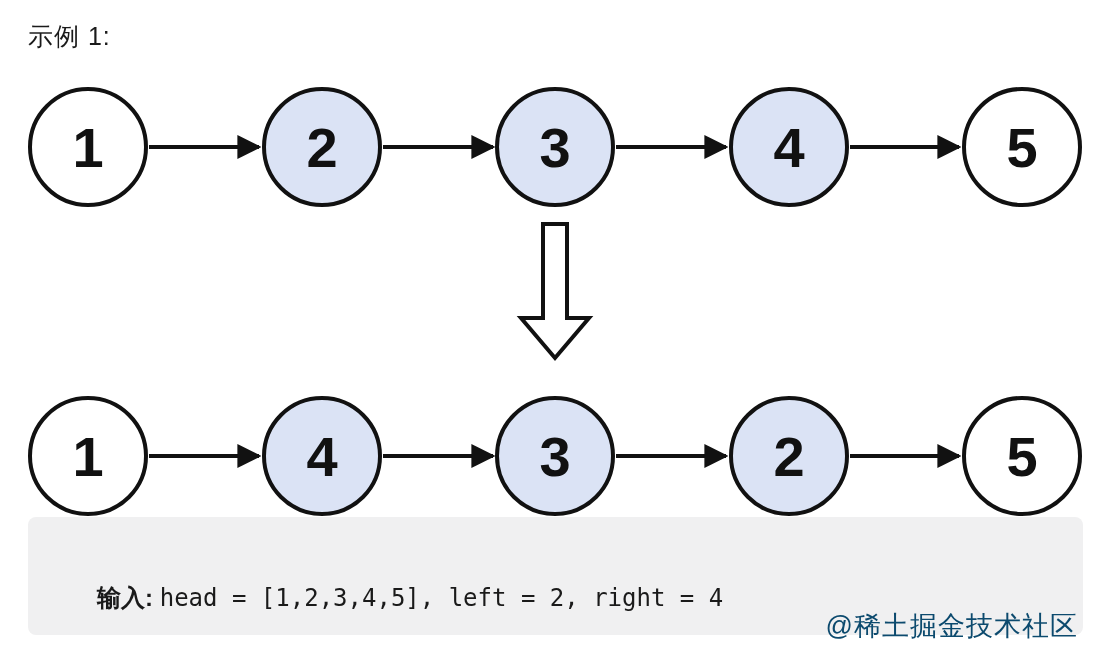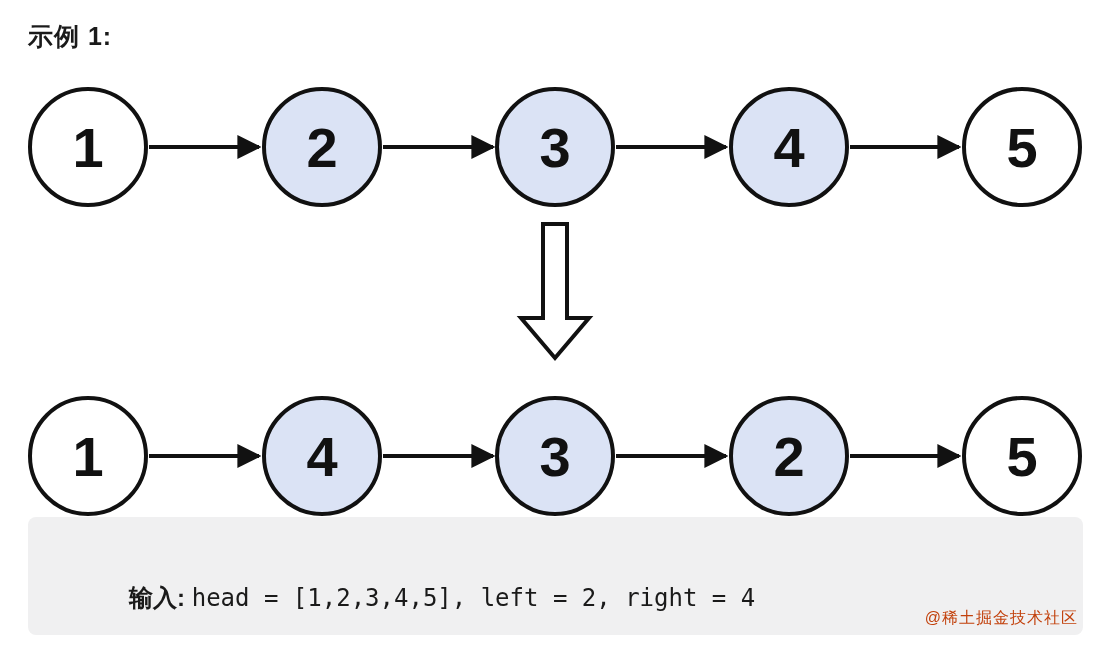--- a/index.html
+++ b/index.html
@@ -10,21 +10,21 @@
     background: #ffffff;
     overflow: hidden;
     font-family: "Liberation Sans", sans-serif;
     color: #1a1a1a;
   }
   .title {
     position: absolute;
     left: 28px;
     top: 20px;
     font-size: 25px;
-    font-weight: 700;
+    font-weight: 400;
     letter-spacing: 1px;
     color: #1a1a1a;
     white-space: pre;
   }
   .diagram {
     position: absolute;
     left: 0;
     top: 0;
   }
   .node-value {
@@ -45,33 +45,32 @@
     font-size: 24px;
     color: #1a1a1a;
   }
   .io-line {
     line-height: 44px;
     white-space: pre;
   }
   .io-label {
     font-family: "Liberation Sans", sans-serif;
     font-weight: 700;
-    margin-left: 32px;
   }
   .io-code {
     font-family: "DejaVu Sans Mono", monospace;
     font-weight: 400;
     margin-top: 32px;
   }
   .watermark {
     position: absolute;
     right: 26px;
     top: 608px;
-    font-size: 16px;
-    color: #c2410c;
+    font-size: 27px;
+    color: #0c4a6e;
     letter-spacing: 1px;
     white-space: pre;
   }
 </style>
 </head>
 <body>
 
 <div class="canvas">
 
   <div class="title">示例 1:</div>

